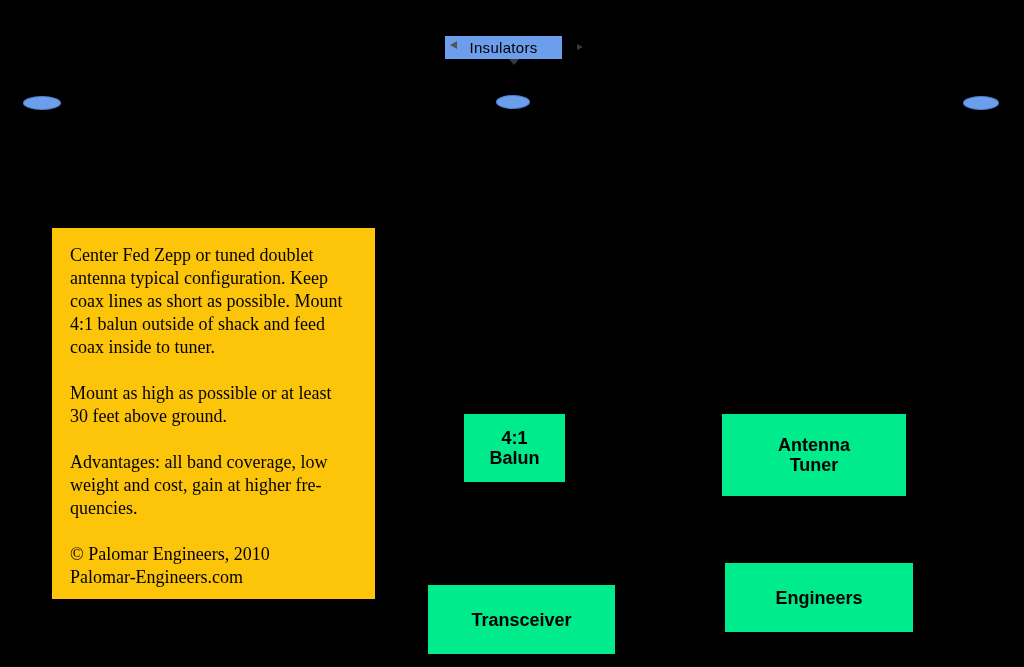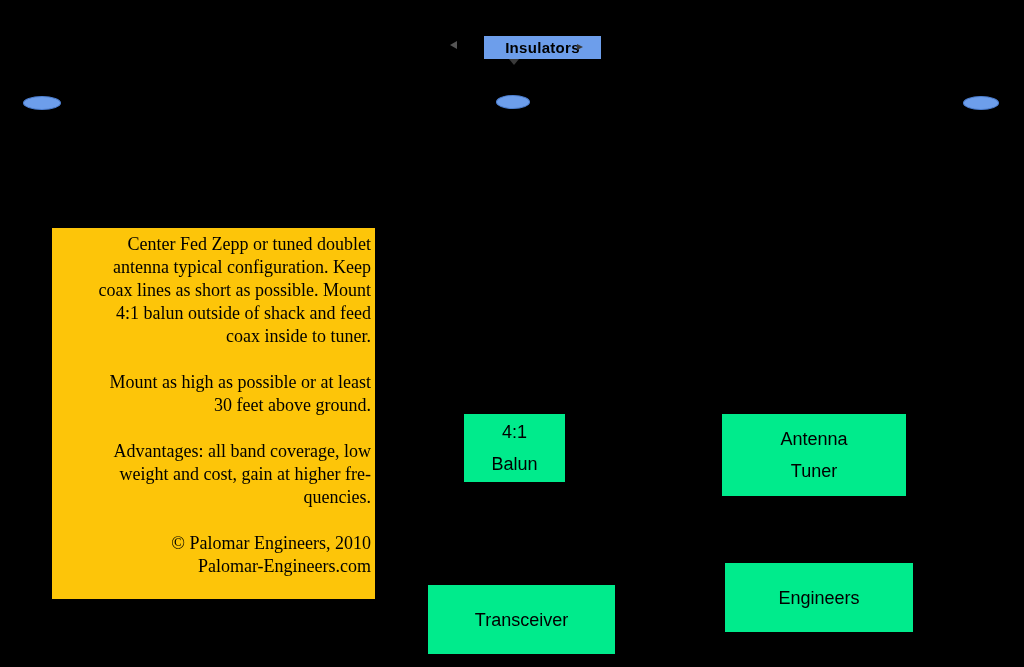--- a/index.html
+++ b/index.html
@@ -13,28 +13,28 @@
     height: 667px;
     background: #000000;
     overflow: hidden;
     font-family: "Liberation Sans", sans-serif;
     color: #000000;
   }
 
   
   .insulators-label {
     position: absolute;
-    left: 484px;
+    left: 445px;
     top: 36px;
     width: 117px;
     height: 23px;
     background: #6D9EEB;
     color: #000000;
     font-size: 15px;
-    font-weight: 700;
+    font-weight: 400;
     line-height: 23px;
     text-align: center;
     letter-spacing: 0.3px;
   }
 
   
   .arrow-nub {
     position: absolute;
     width: 0;
     height: 0;
@@ -82,36 +82,35 @@
     height: 371px;
     background: #FDC509;
     box-sizing: border-box;
     padding: 5px 4px 0 7px;
     font-family: "Liberation Serif", serif;
     font-size: 18px;
     line-height: 23px;
     color: #000000;
   }
   .note-box p {
-    margin: 0;
+    margin: 11px;
     white-space: pre-line;
-    text-align: right;
   }
   .note-box p + p {
     margin-top: 23px;
   }
 
   
   .device {
     position: absolute;
     background: #00EB8C;
     color: #000000;
-    font-weight: normal;
+    font-weight: bold;
     font-size: 18px;
-    line-height: 32px;
+    line-height: 20px;
     display: flex;
     align-items: center;
     justify-content: center;
     text-align: center;
     white-space: pre-line;
   }
   .device-balun       { left: 464px; top: 414px; width: 101px; height: 68px; }
   .device-tuner       { left: 722px; top: 414px; width: 184px; height: 82px; }
   .device-transceiver { left: 428px; top: 585px; width: 187px; height: 69px; }
   .device-amplifier   { left: 725px; top: 563px; width: 188px; height: 69px; }

